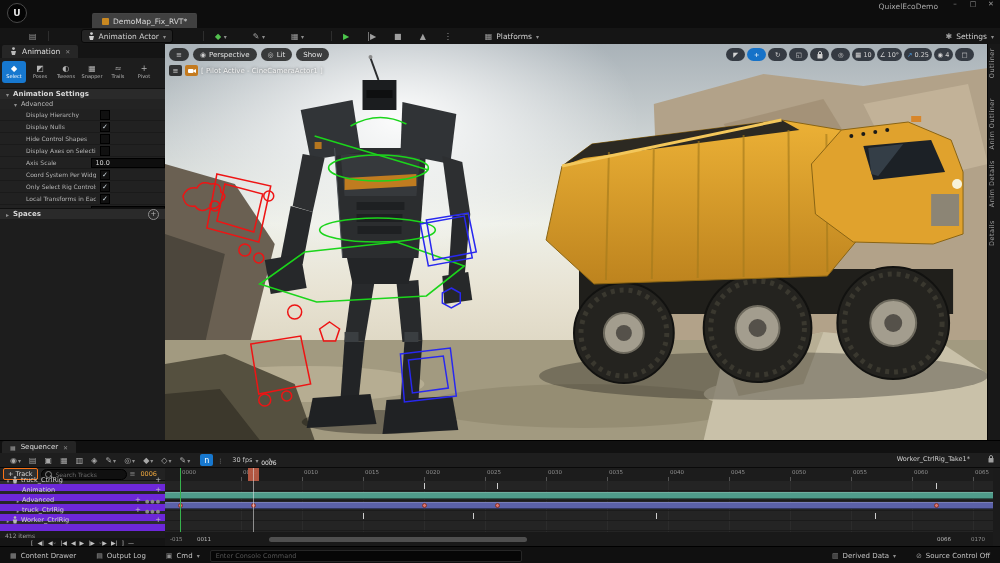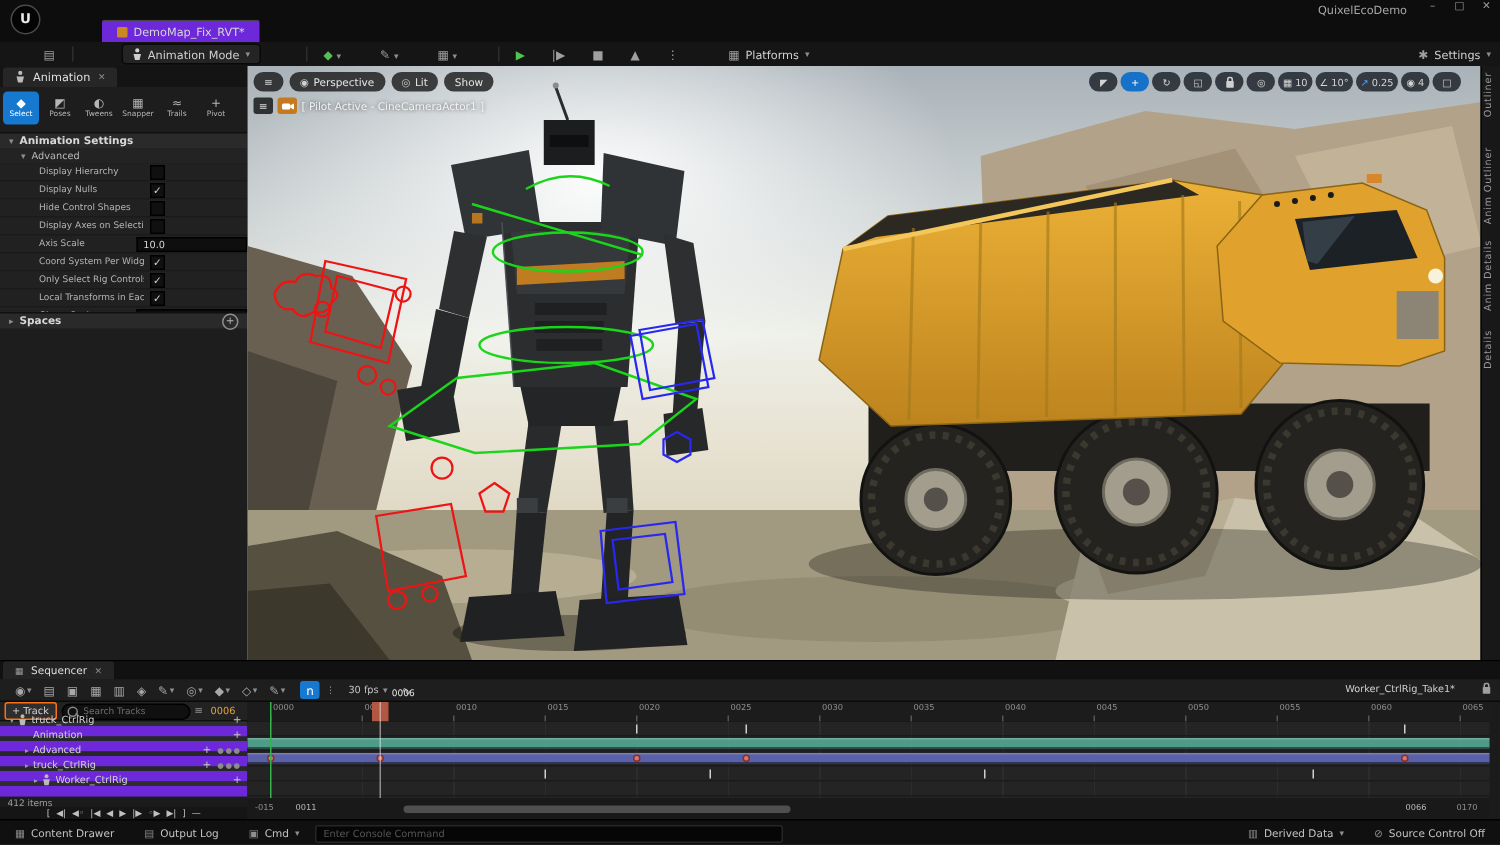--- a/index.html
+++ b/index.html
@@ -13,21 +13,21 @@
            background:#040404;border:1px solid #4a4a4a;color:#e8e8e8;font-size:9px;font-weight:bold;
            display:flex;align-items:center;justify-content:center;z-index:5;}
   #menubar{position:absolute;left:84px;top:0;height:12px;display:flex;gap:14px;align-items:center;}
   .menu-item{font-size:7.5px;color:#bdbdbd;cursor:default;}
   #project-name{position:absolute;right:62px;top:2px;font-size:7.5px;color:#a8a8a8;}
   #win-buttons{position:absolute;right:4px;top:0;display:flex;gap:8px;}
   .win-btn{font-size:7px;color:#9a9a9a;width:10px;text-align:center;}
 
   
   #tabbar{position:absolute;left:0;top:12px;width:1000px;height:16px;background:#0d0d0d;border-bottom:1px solid #000;}
-  #level-tab{position:absolute;left:68px;top:1px;height:14px;background:#6d28d9;border-top:1px solid #444;
+  #level-tab{position:absolute;left:92px;top:1px;height:14px;background:#404040;border-top:1px solid #444;
              display:flex;align-items:center;gap:4px;padding:0 10px;border-radius:2px 2px 0 0;}
   #level-tab .cube{width:7px;height:7px;background:#c98821;border-radius:1px;}
   #level-tab .lbl{font-size:7.5px;color:#d6d6d6;}
 
   
   #main-toolbar{position:absolute;left:0;top:28px;width:1000px;height:16px;background:#151515;border-bottom:1px solid #060606;display:flex;align-items:center;}
   .tb-icon{font-size:8px;color:#9f9f9f;padding:0 5px;}
   .tb-chip{display:flex;align-items:center;gap:4px;background:#242424;border:1px solid #090909;border-radius:3px;height:12px;padding:0 6px;font-size:7.5px;color:#d0d0d0;}
   .caret{font-size:6px;color:#8e8e8e;}
   .tb-sep{width:1px;height:10px;background:#2e2e2e;margin:0 6px;}
@@ -157,21 +157,21 @@
   </div>
 
   <div id="main-toolbar">
     <span class="tb-icon" style="margin-left:24px">▤</span>
     <div class="tb-sep"></div>
     <div class="tb-chip" style="margin-left:26px">
       <svg width="7" height="9" viewBox="0 0 7 9">
           <circle cx="3.5" cy="1.6" r="1.4" fill="#cfcfcf"></circle>
           <path d="M1 4 L6 4 L5 8 L2 8 Z" fill="#cfcfcf"></path>
         </svg>
-      <span>Animation Mode</span>
+      <span>Animation Actor</span>
       <span class="caret">▾</span>
     </div>
     <div class="tb-sep" style="margin-left:30px"></div>
     <div id="add-icons" class="row" style="gap:16px">
         <span class="tb-icon" style="color: rgb(83, 192, 79);">◆ <span class="caret">▾</span></span>
         <span class="tb-icon" style="color: rgb(159, 159, 159);">✎ <span class="caret">▾</span></span>
         <span class="tb-icon" style="color: rgb(159, 159, 159);">▦ <span class="caret">▾</span></span>
       </div>
     <div class="tb-sep" style="margin-left:22px"></div>
     <div id="play-icons" class="row" style="gap:8px">
@@ -581,21 +581,21 @@
           <span class="nm">Advanced</span>
           <span class="plus">+</span>
           <span class="dots">●●●</span>
         </div>
         <div class="trk" style="background: rgb(39, 39, 39); padding-left: 14px;">
           <span class="car">▸</span>
           <span class="nm">truck_CtrlRig</span>
           <span class="plus">+</span>
           <span class="dots">●●●</span>
         </div>
-        <div class="trk" style="background: rgb(46, 46, 46); padding-left: 20px;">
+        <div class="trk" style="background: rgb(46, 46, 46); padding-left: 4px;">
           <span class="car">▸</span>
           <svg width="6" height="8" viewBox="0 0 6 8" style="margin-right: 3px;">
             <circle cx="3" cy="1.5" r="1.3" fill="#b9b9b9"></circle>
             <path d="M0.8 3.5 L5.2 3.5 L4.4 7.5 L1.6 7.5 Z" fill="#b9b9b9"></path>
           </svg>
           <span class="nm">Worker_CtrlRig</span>
           <span class="plus">+</span>
         </div>
       </div>
     <span id="items-count">412 items</span>

